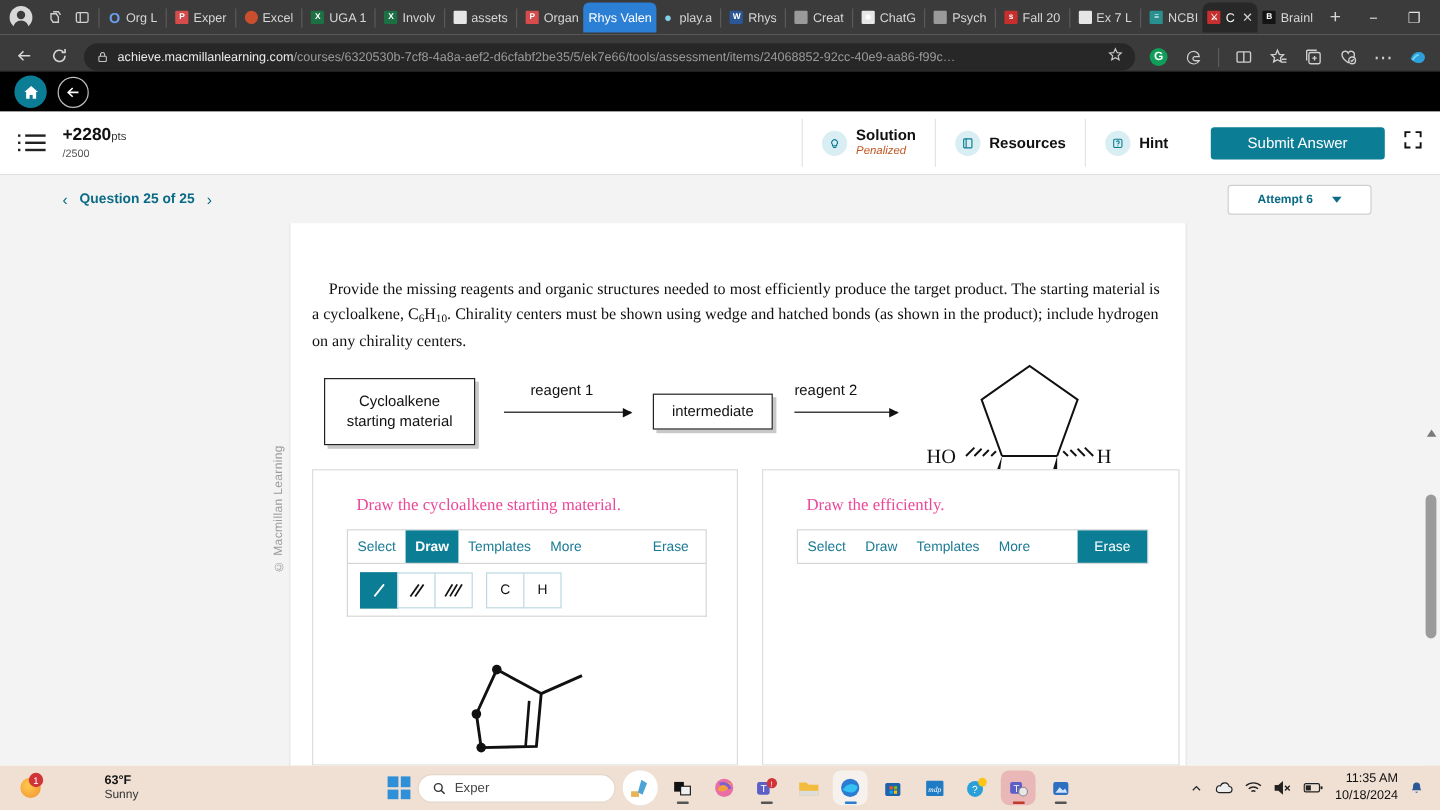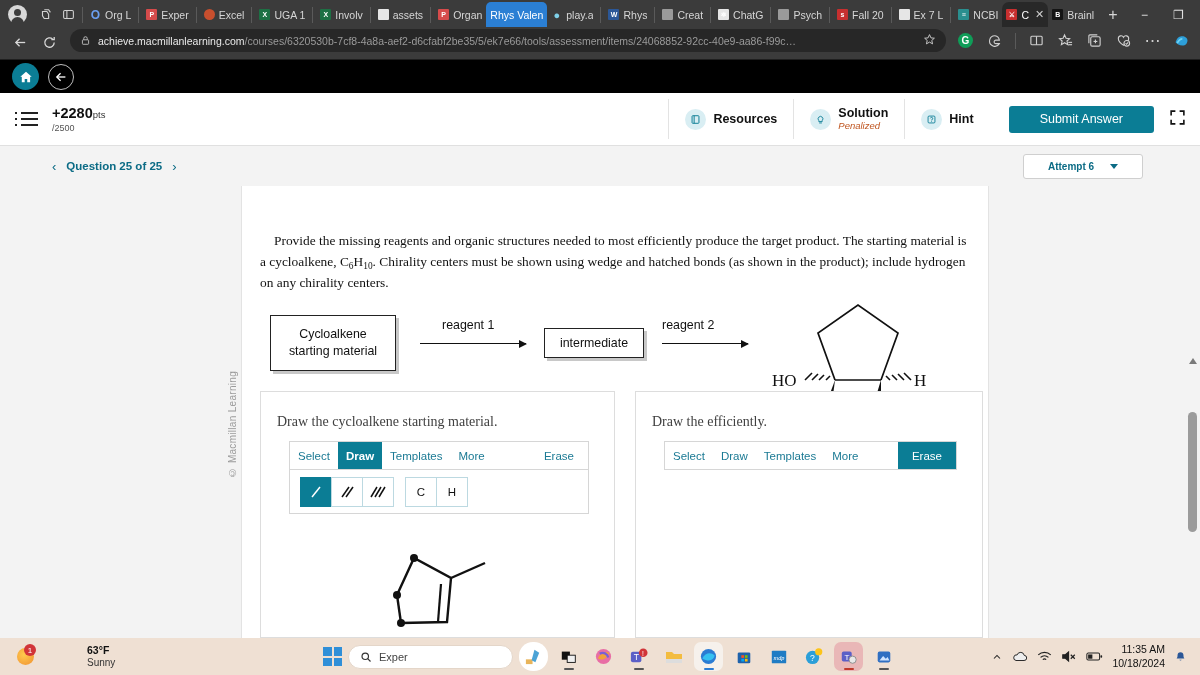--- a/index.html
+++ b/index.html
@@ -56,21 +56,21 @@
   .fav-red { background: #c72f2f; }
   .fav-teal { background: #2a8f8f; }
   .fav-drop { background: none; color: #7fd0e8; font-size: 11px; }
   .tab-close { margin-left: 2px; font-size: 11px; color: #cfcfcf; }
   .newtab { color: #d6d6d6; font-size: 16px; padding: 0 10px; flex: none; }
   .winbtns { margin-left: auto; display: flex; height: 29px; flex: none; }
   .winbtn { width: 34px; height: 29px; display: flex; align-items: center;
             justify-content: center; color: #e0e0e0; font-size: 12px; }
 
   .addressbar {
-    height: 31px; background: #3b3b3b; display: flex; align-items: flex-start;
+    height: 31px; background: #3b3b3b; display: flex; align-items: flex-end;
     padding: 0 7px; gap: 3px; border-bottom: 1px solid #1f1f1f;
   }
   .nav-ico { width: 26px; height: 26px; display: flex; align-items: center;
              justify-content: center; color: #d8d8d8; flex: none; }
   .urlpill {
     flex: 1; height: 23px; background: #272727; border-radius: 12px;
     display: flex; align-items: center; padding: 0 10px; gap: 7px;
     margin: 0 5px; overflow: hidden;
   }
   .urltext { font-size: 10.5px; color: #9a9a9a; white-space: nowrap; overflow: hidden; }
@@ -168,22 +168,22 @@
   .arr2 { left: 402px; top: 52px; width: 86px; }
   .rlabel { position: absolute; font-size: 12.4px; color: #111; }
   .lab1 { left: 182px; top: 27px; }
   .lab2 { left: 402px; top: 27px; }
   .product { position: absolute; left: 480px; top: -3px; width: 235px; height: 125px; }
 
   
   .dpanel { position: absolute; background: #fff; border: 1px solid #ddd; }
   .dp-left { left: 18px; top: 205px; width: 355px; height: 247px; }
   .dp-right { left: 393px; top: 205px; width: 348px; height: 247px; }
-  .dp-title { position: absolute; left: 16px; top: 22px;
-              font-family: "Liberation Serif", serif; font-size: 14px; color: #404040; }
+  .dp-title { position: absolute; left: 36px; top: 22px;
+              font-family: "Liberation Serif", serif; font-size: 14px; color: #ec4899; }
   .toolbar {
     position: absolute; left: 28px; top: 49px; right: 25px; height: 29px;
     border: 1px solid #d6d6d6; display: flex; align-items: stretch;
   }
   .toolbar .titem {
     display: flex; align-items: center; padding: 0 8px; font-size: 11.5px;
     color: #1b7a94; white-space: nowrap;
   }
   .toolbar .titem.sel { background: #0b7d95; color: #fff; font-weight: bold; }
   .toolbar .spacer { flex: 1; }
@@ -449,38 +449,38 @@
           <i></i>
         </div>
       <div class="score">
         <div><span class="big">+2280</span><span class="pts">pts</span></div>
         <div class="den">/2500</div>
       </div>
 
       <div class="actions">
         <div class="act">
           <span class="circ">
-            <svg width="11" height="11" viewBox="0 0 16 16" fill="none" stroke="currentColor" stroke-width="1.4">
-              <rect x="3" y="2.5" width="10" height="11" rx="1"></rect>
-                <line x1="6" y1="2.5" x2="6" y2="13.5"></line>
-            </svg>
-          </span>
-          <span class="lbl">Resources</span>
-        </div>
-        <div class="act">
-          <span class="circ">
             <svg width="11" height="11" viewBox="0 0 16 16" fill="none" stroke="currentColor" stroke-width="1.3">
               <path d="M5.5 9.5a3.5 3.5 0 1 1 5 0V11h-5z"></path>
                 <line x1="6" y1="13" x2="10" y2="13"></line>
             </svg>
           </span>
           <span class="stack">
             <span class="lbl">Solution</span>
             <span class="sub">Penalized</span>
           </span>
+        </div>
+        <div class="act">
+          <span class="circ">
+            <svg width="11" height="11" viewBox="0 0 16 16" fill="none" stroke="currentColor" stroke-width="1.4">
+              <rect x="3" y="2.5" width="10" height="11" rx="1"></rect>
+                <line x1="6" y1="2.5" x2="6" y2="13.5"></line>
+            </svg>
+          </span>
+          <span class="lbl">Resources</span>
         </div>
         <div class="act">
           <span class="circ">
             <svg width="11" height="11" viewBox="0 0 16 16" fill="none" stroke="currentColor" stroke-width="1.3">
               <rect x="3" y="3" width="10" height="10" rx="1.5"></rect>
                 <path d="M6.4 6.3a1.7 1.7 0 1 1 1.9 2v1"></path>
               <circle cx="8.1" cy="11" r="0.7" fill="currentColor" stroke="none"></circle>
             </svg>
           </span>
           <span class="lbl">Hint</span>

